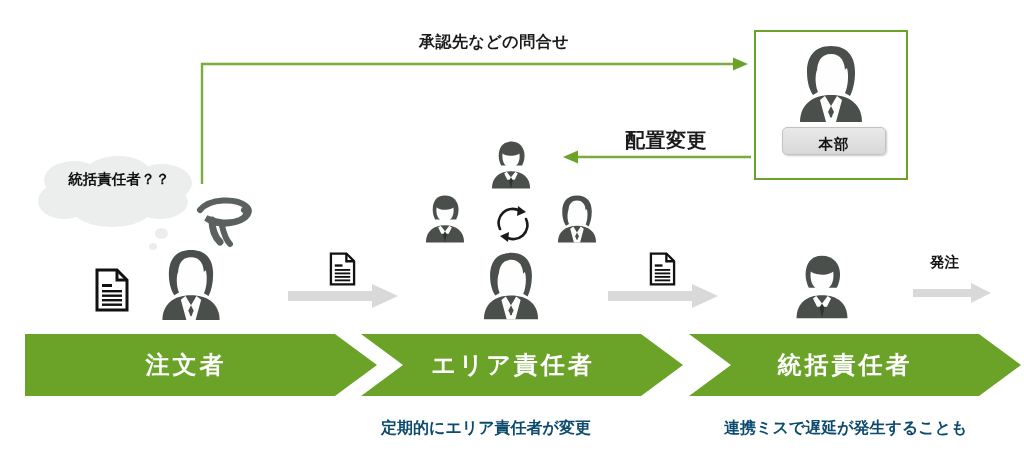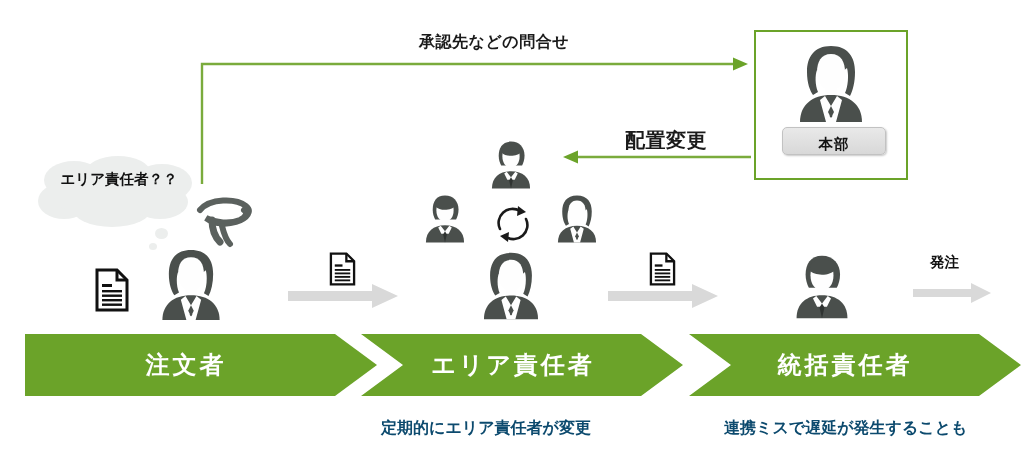--- a/index.html
+++ b/index.html
@@ -103,21 +103,21 @@
         <ellipse cx="40" cy="24" rx="30" ry="19"></ellipse>
         <ellipse cx="84" cy="16" rx="32" ry="16"></ellipse>
         <ellipse cx="128" cy="27" rx="30" ry="19"></ellipse>
         <ellipse cx="30" cy="45" rx="26" ry="18"></ellipse>
         <ellipse cx="78" cy="52" rx="40" ry="19"></ellipse>
         <ellipse cx="126" cy="46" rx="28" ry="17"></ellipse>
         <rect x="20" y="18" width="130" height="36" rx="16"></rect>
       </g>
     </svg>
     <div class="bubble-text">
-      <div>エリア責任者？？</div>
+      <div>統括責任者？？</div>
     </div>
   </div>
   <div class="dot" style="left:155px;top:228px;width:13px;height:11px;"></div>
   <div class="dot" style="left:149px;top:243px;width:8px;height:7px;"></div>
 
   <svg class="abs" style="left:196px;top:196px;" width="58" height="56" viewBox="0 0 58 56">
     <path d="M4 14 C14 2 40 2 50 10 C56 15 52 22 40 26 C30 29 18 28 10 22 C20 27 34 28 44 24 C50 21 52 17 48 14" fill="none" stroke="#5b615e" stroke-width="6" stroke-linecap="round"></path>
     <path d="M16 24 C16 32 18 40 24 46" fill="none" stroke="#5b615e" stroke-width="7" stroke-linecap="round"></path>
     <path d="M26 30 C28 38 30 44 34 48" fill="none" stroke="#5b615e" stroke-width="6" stroke-linecap="round"></path>
   </svg>

